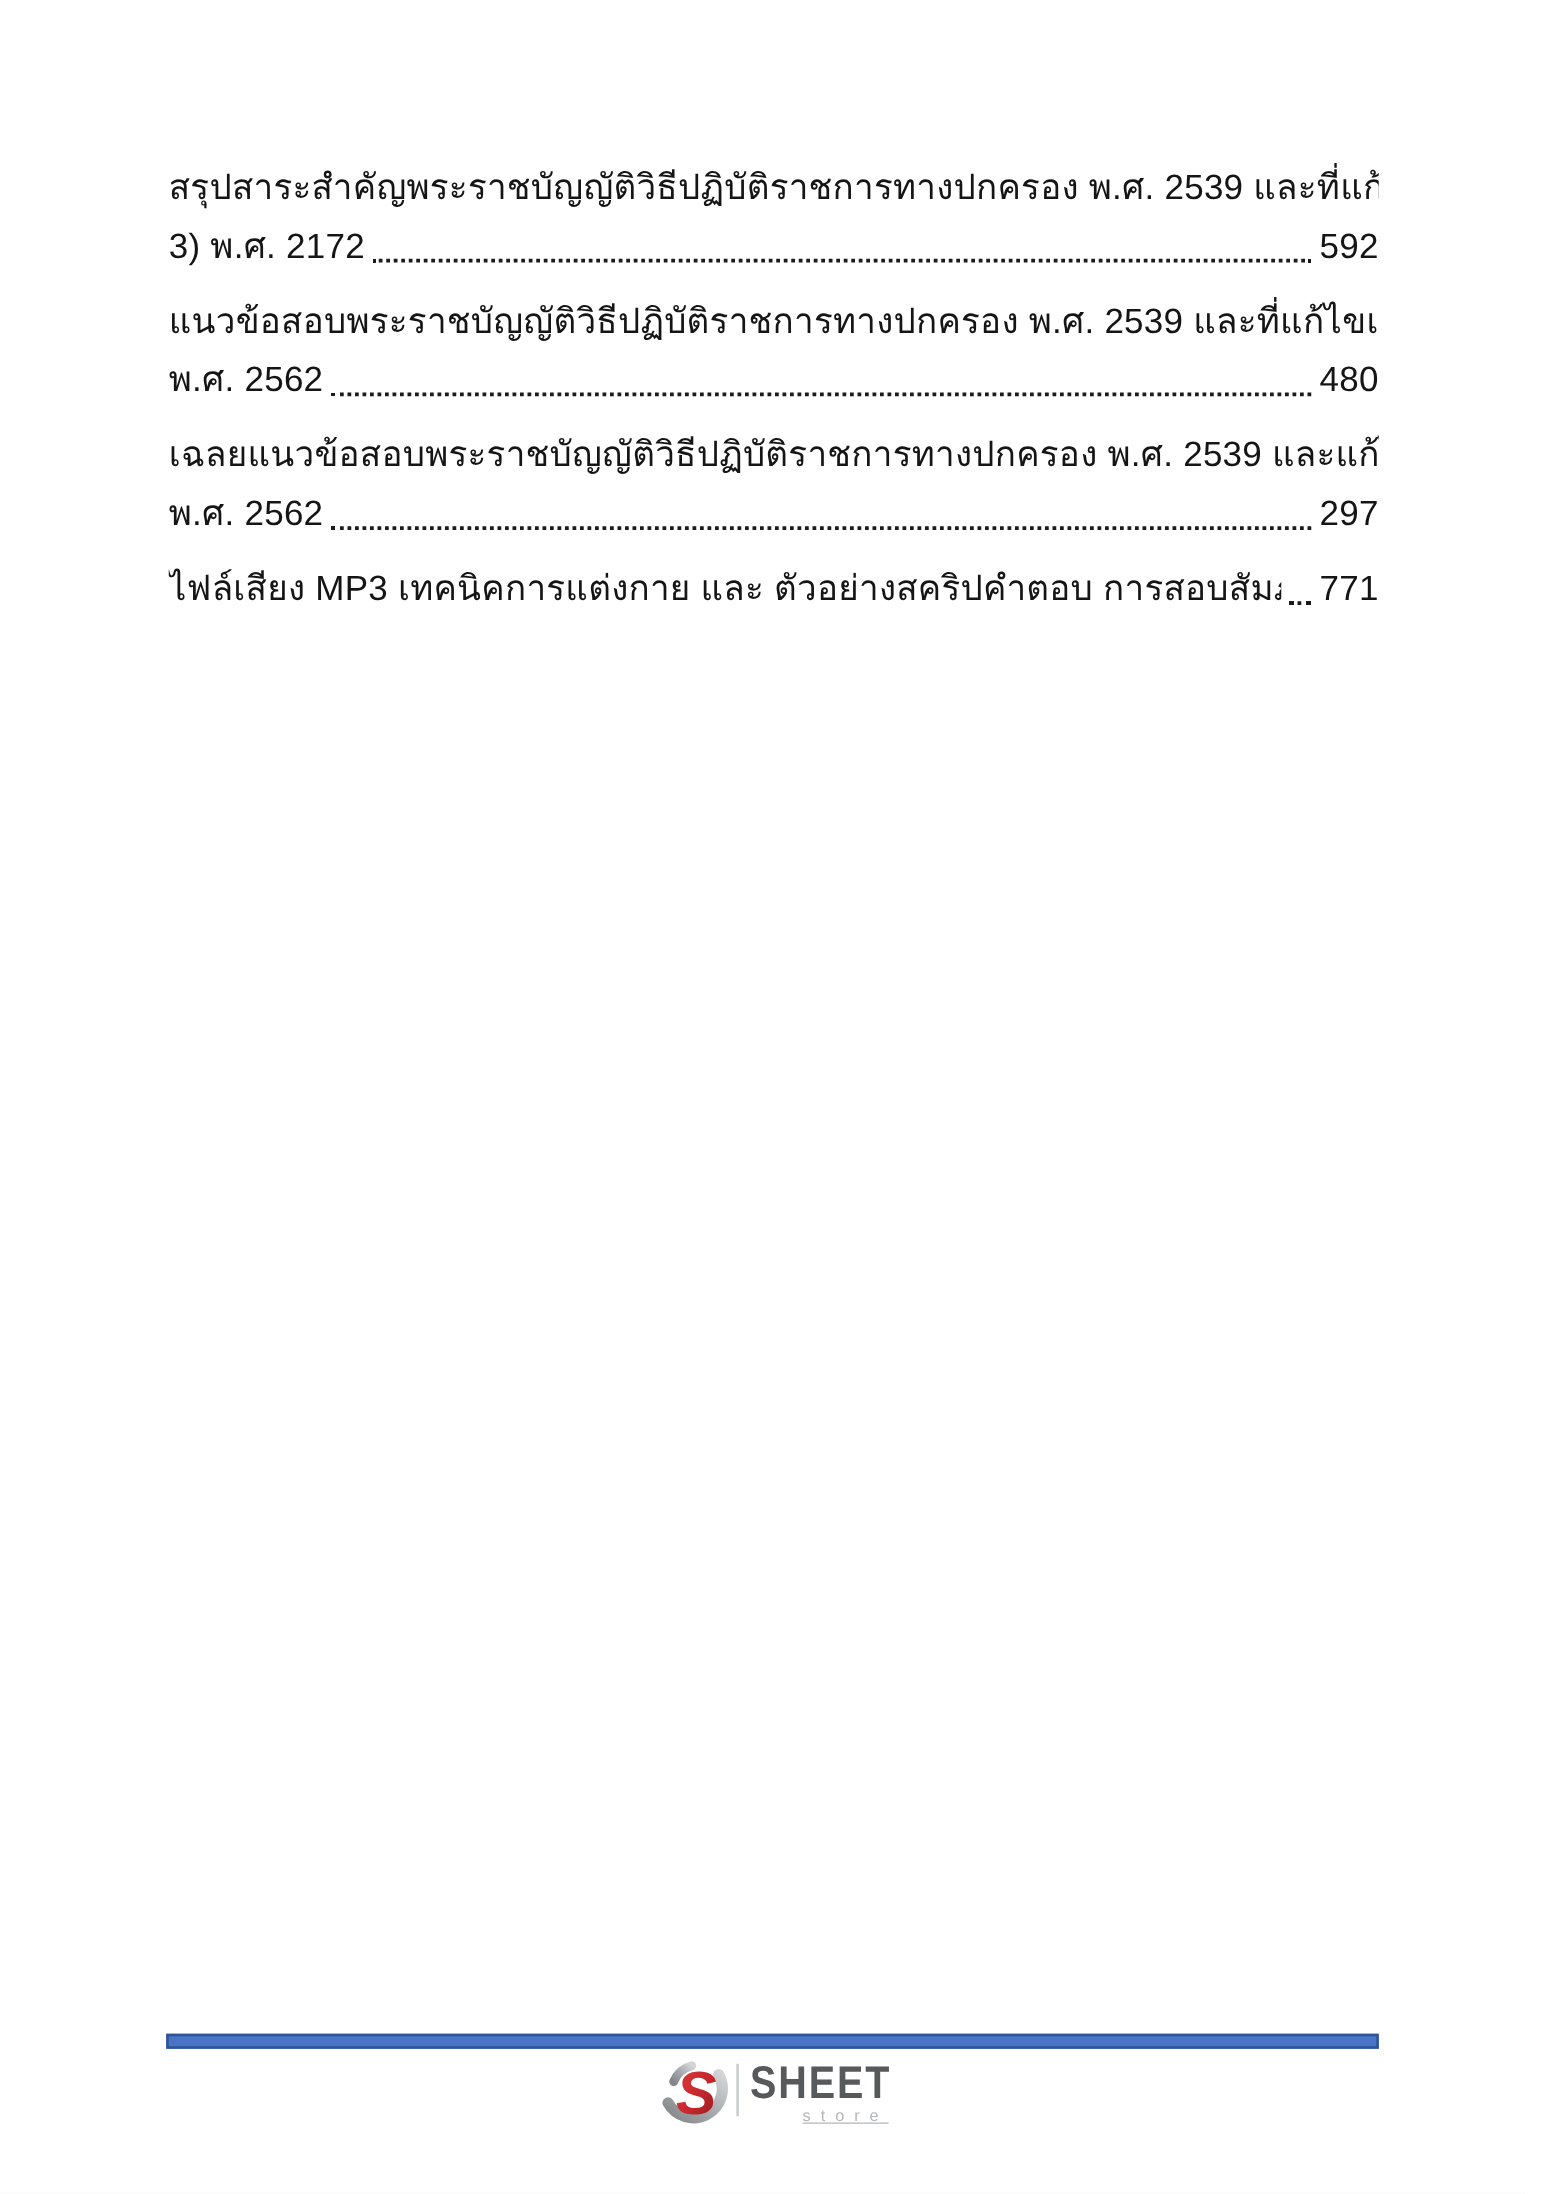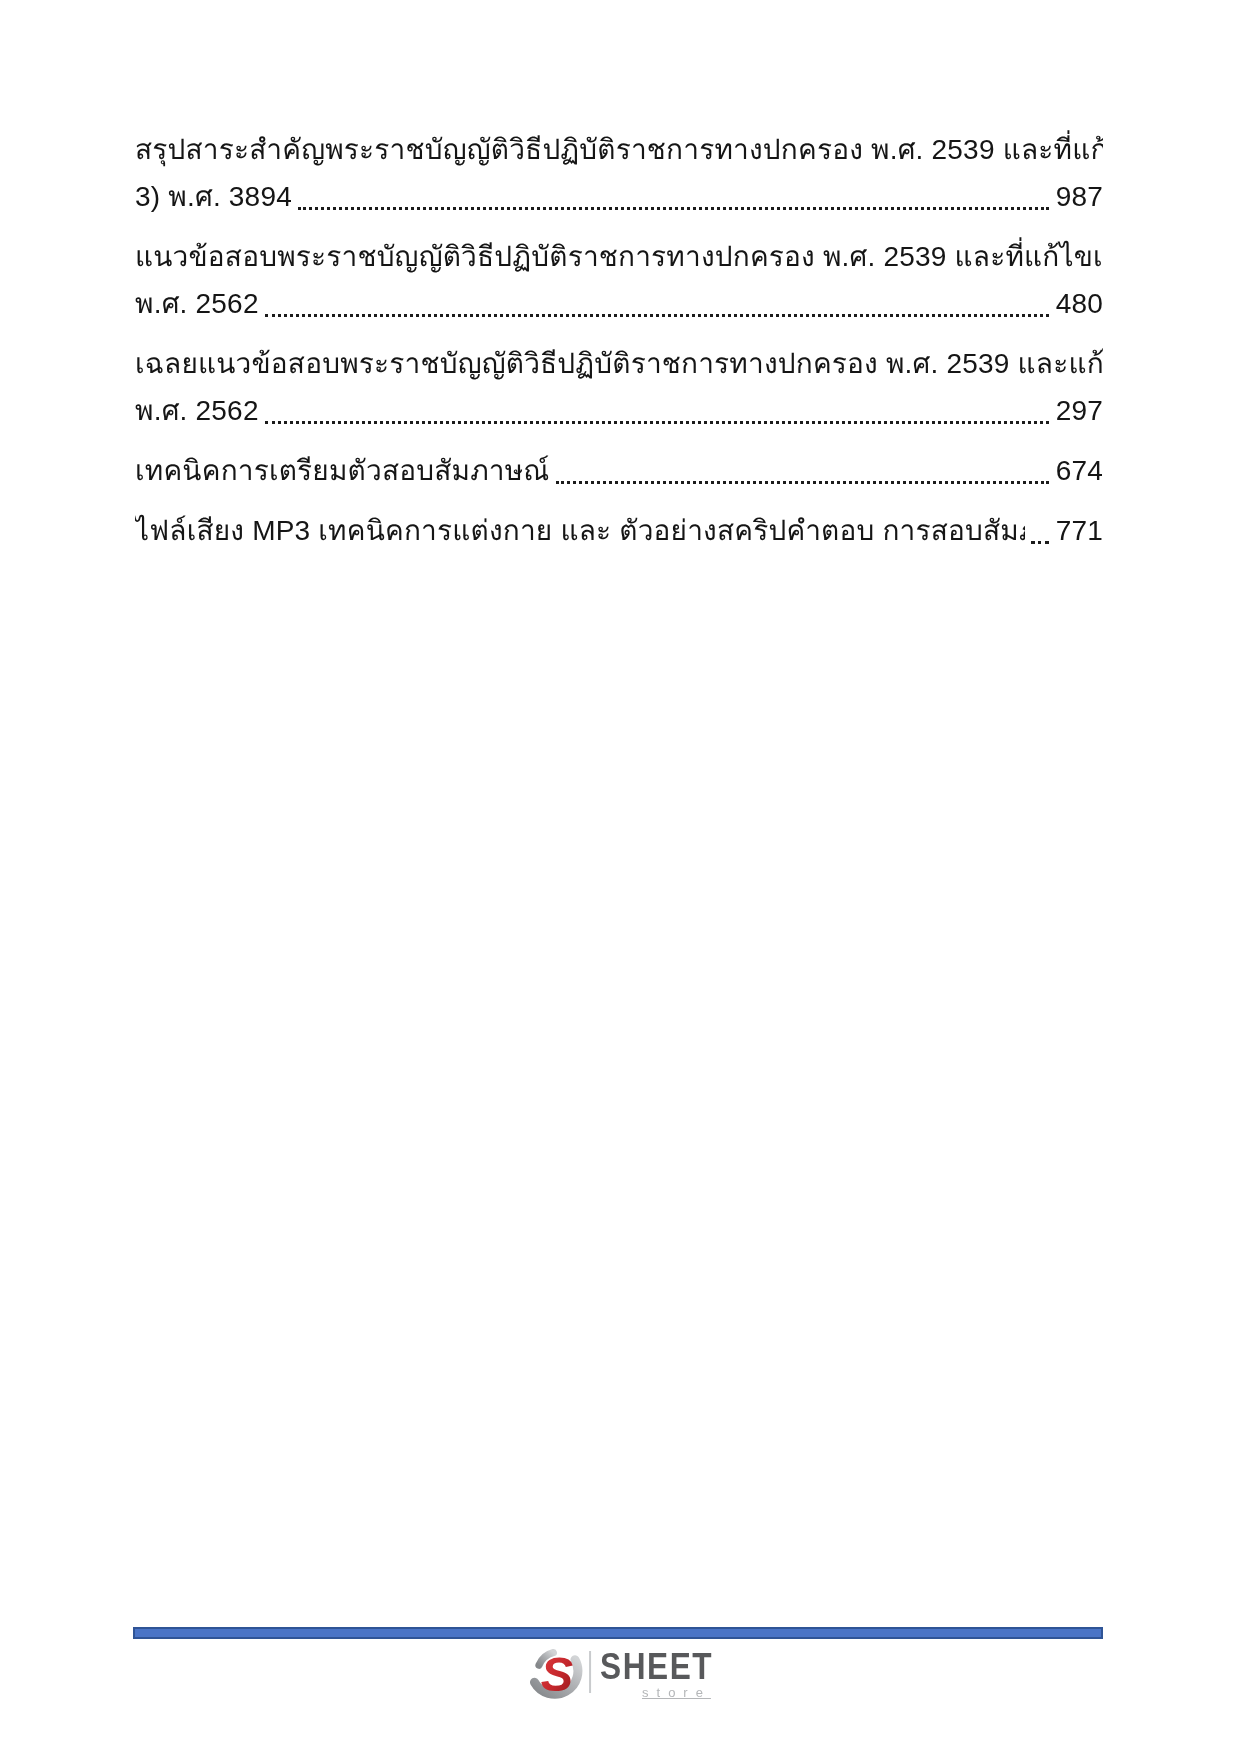--- a/index.html
+++ b/index.html
@@ -82,23 +82,23 @@
 
 <div class="page">
 
   <div class="content">
 
     <div class="toc-entry">
       <div class="toc-line">
         <span class="toc-text">สรุปสาระสำคัญพระราชบัญญัติวิธีปฏิบัติราชการทางปกครอง พ.ศ. 2539 และที่แก้ไขเพิ่มเติมถึง (ฉบับที่</span>
       </div>
       <div class="toc-line">
-        <span class="toc-text">3) พ.ศ. 3894</span>
+        <span class="toc-text">3) พ.ศ. 2172</span>
         <span class="toc-dots"></span>
-        <span class="toc-page">987</span>
+        <span class="toc-page">592</span>
       </div>
     </div>
 
     <div class="toc-entry">
       <div class="toc-line">
         <span class="toc-text">แนวข้อสอบพระราชบัญญัติวิธีปฏิบัติราชการทางปกครอง พ.ศ. 2539 และที่แก้ไขเพิ่มเติมถึง (ฉบับที่ 3)</span>
       </div>
       <div class="toc-line">
         <span class="toc-text">พ.ศ. 2562</span>
         <span class="toc-dots"></span>
@@ -111,27 +111,20 @@
         <span class="toc-text">เฉลยแนวข้อสอบพระราชบัญญัติวิธีปฏิบัติราชการทางปกครอง พ.ศ. 2539 และแก้ไขเพิ่มเติม (ฉบับที่ 3)</span>
       </div>
       <div class="toc-line">
         <span class="toc-text">พ.ศ. 2562</span>
         <span class="toc-dots"></span>
         <span class="toc-page">297</span>
       </div>
     </div>
 
 
-    <div class="toc-entry">
-      <div class="toc-line">
-        <span class="toc-text">เทคนิคการเตรียมตัวสอบสัมภาษณ์</span>
-        <span class="toc-dots"></span>
-        <span class="toc-page">674</span>
-      </div>
-    </div>
 
     <div class="toc-entry">
       <div class="toc-line">
         <span class="toc-text">ไฟล์เสียง MP3 เทคนิคการแต่งกาย และ ตัวอย่างสคริปคำตอบ การสอบสัมภาษณ์เข้างานราชการ</span>
         <span class="toc-dots"></span>
         <span class="toc-page">771</span>
       </div>
     </div>
 
   </div>

